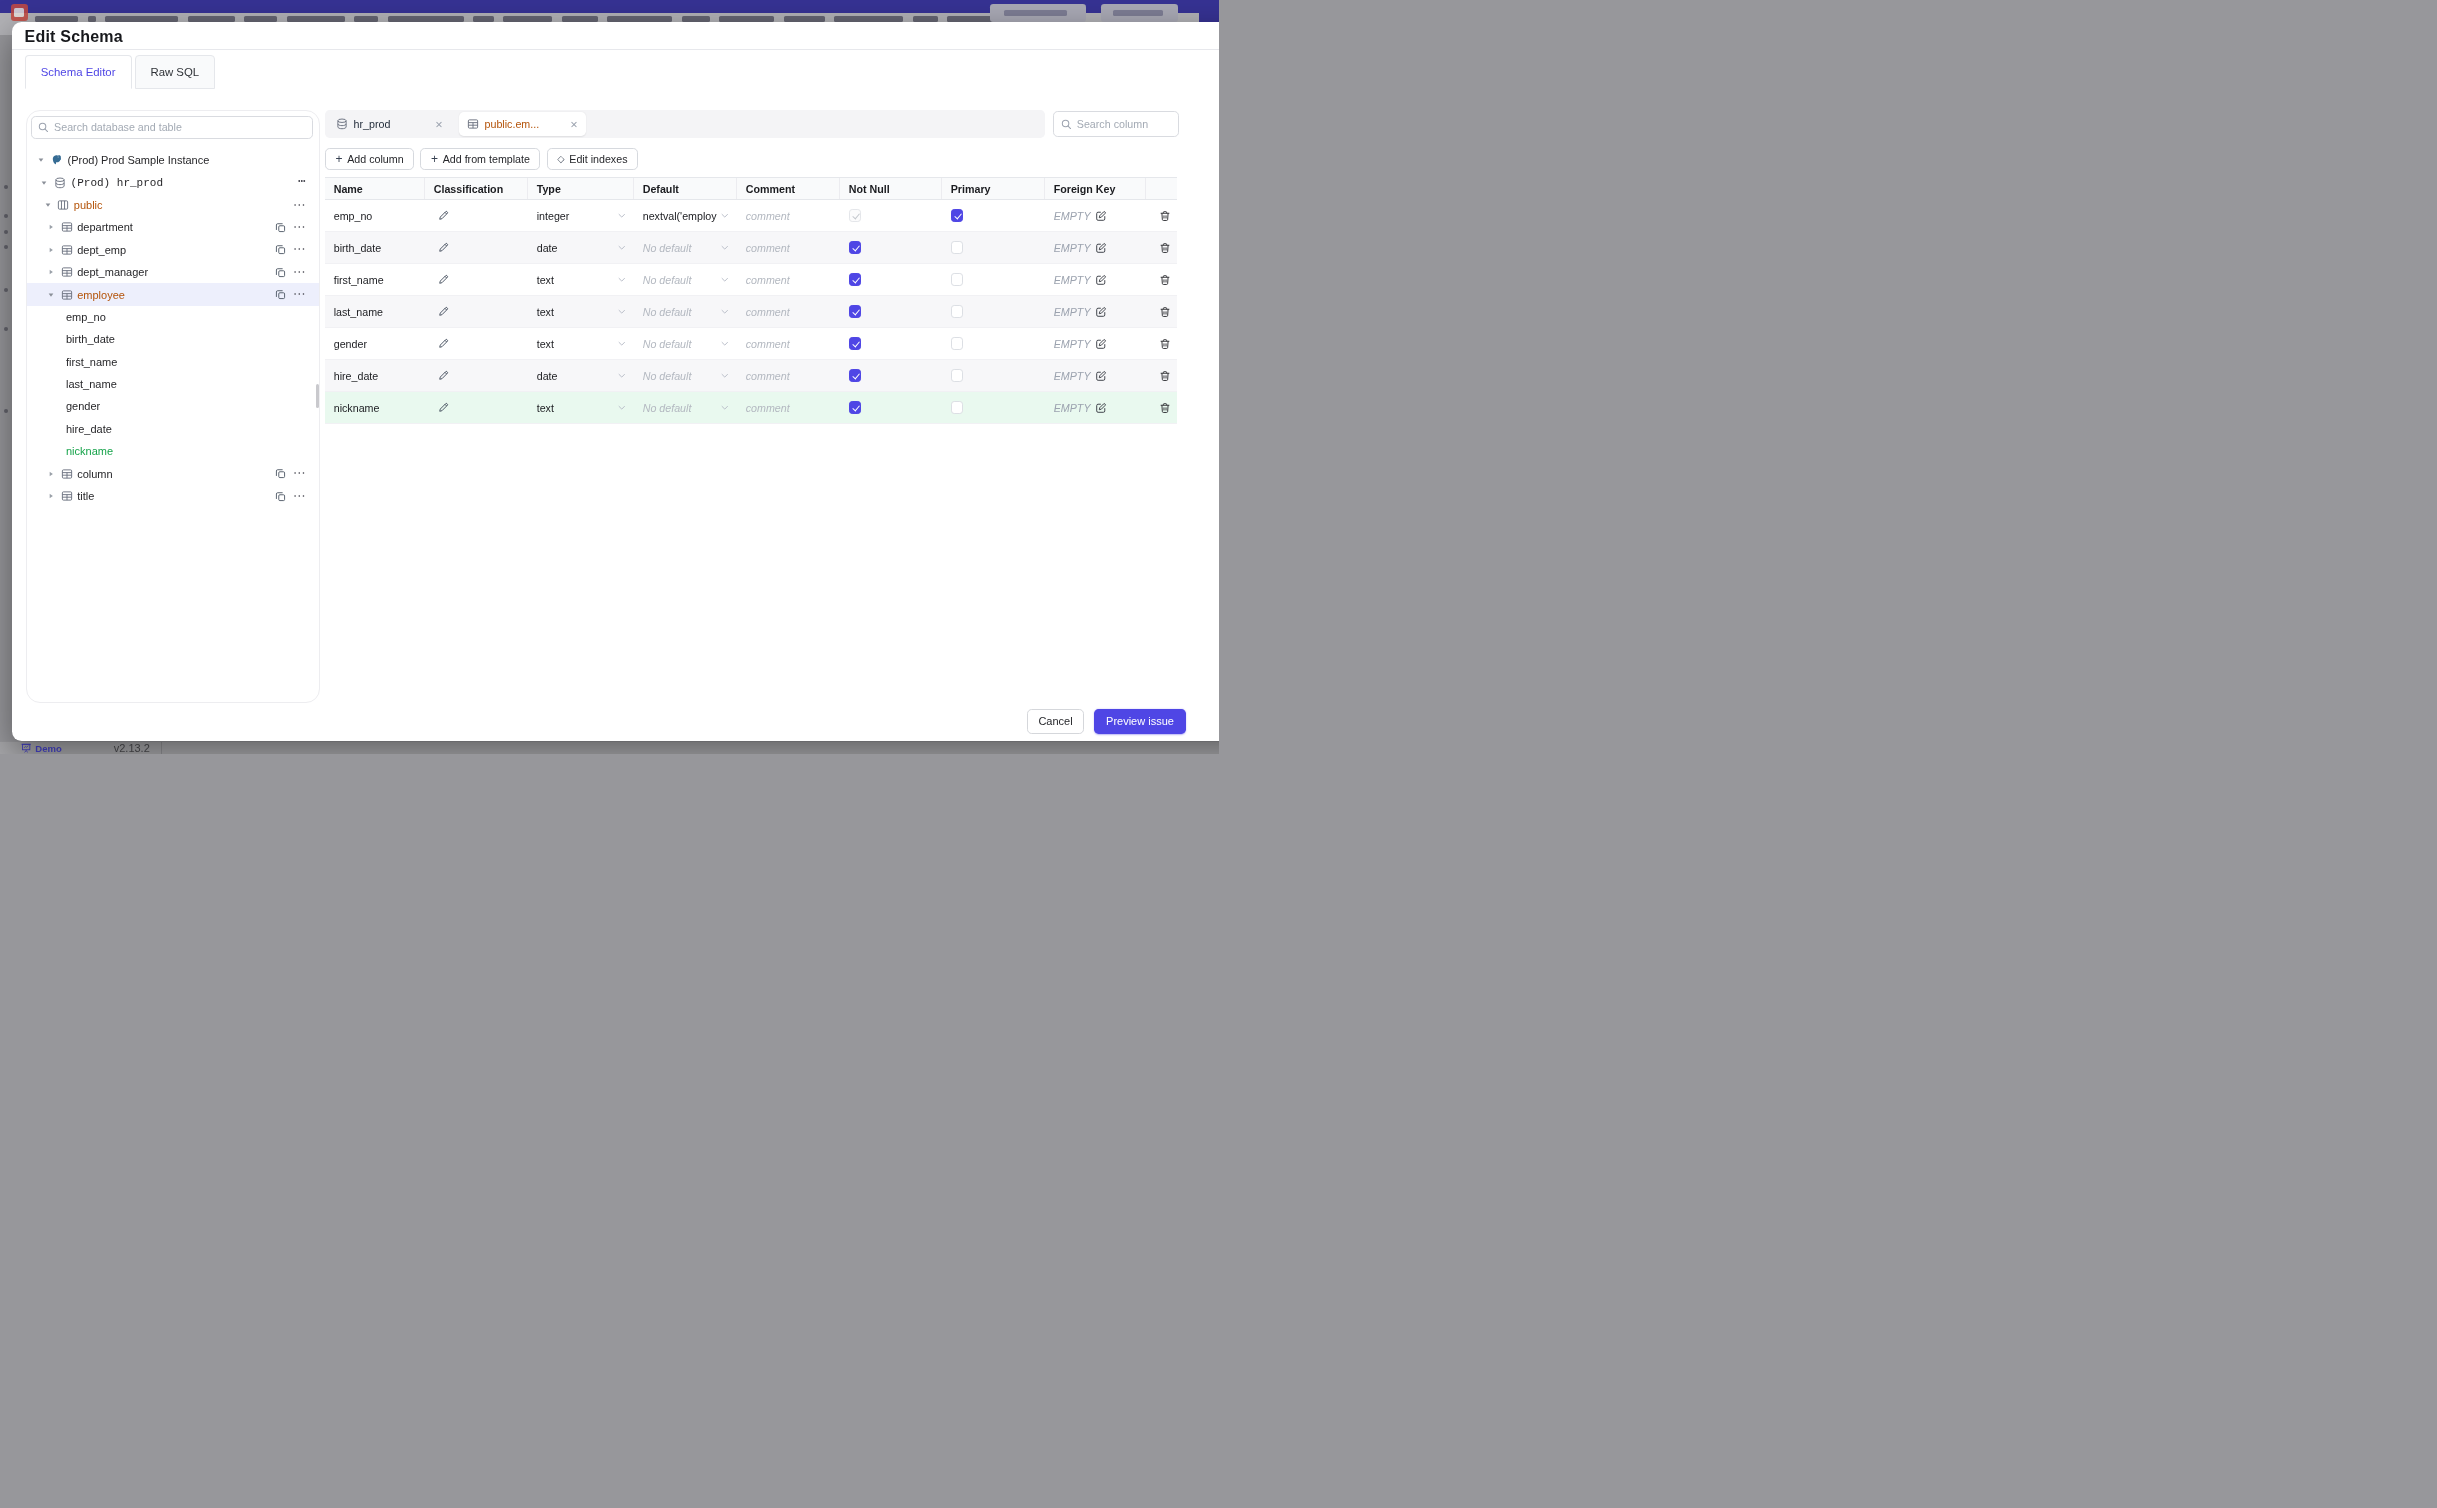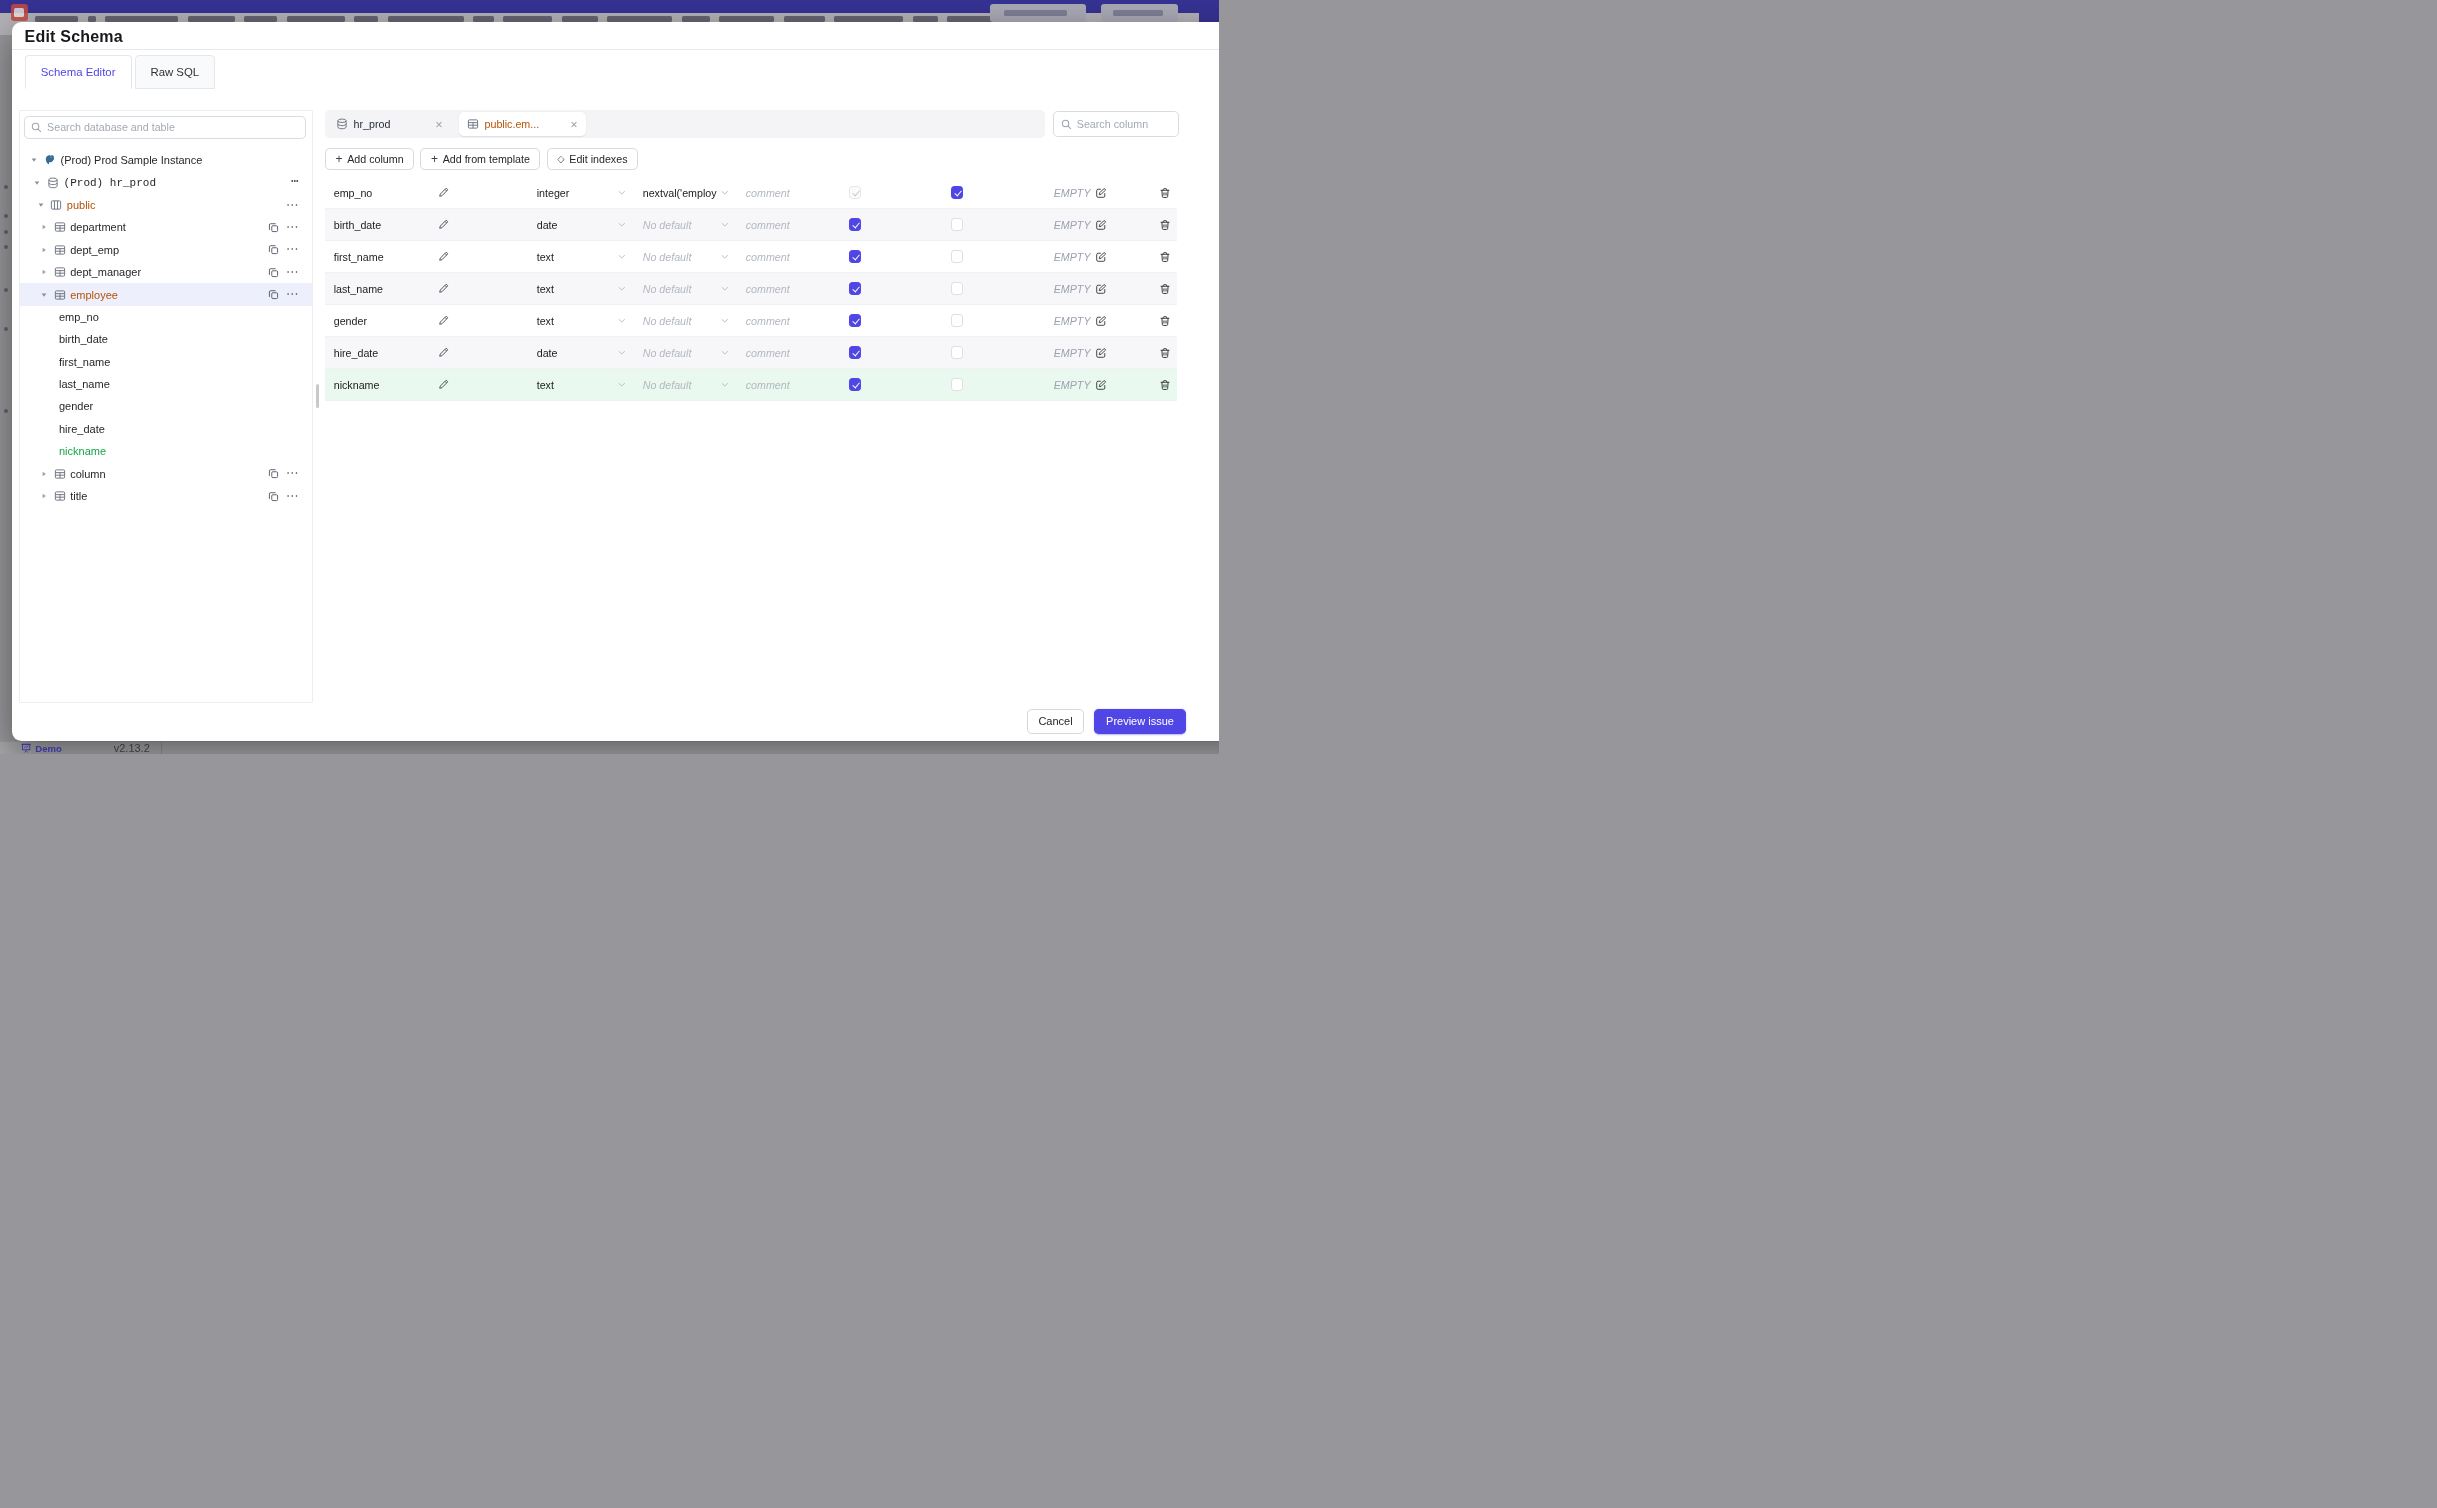--- a/index.html
+++ b/index.html
@@ -28,21 +28,21 @@
   .modal{position:absolute;left:12px;top:22px;width:1341px;height:719px;background:#fff;border-radius:9.5px;box-shadow:0 11px 35px rgba(0,0,0,.42);}
   .m-header{position:absolute;left:0;top:0;right:0;height:28px;display:flex;align-items:center;padding:3.2px 12.6px 0;border-bottom:0.8px solid #e7e8ec;}
   .m-title{font-size:16px;font-weight:bold;color:#17181c;letter-spacing:0.2px;}
   .m-close{margin-left:auto;font-size:13.4px;color:#3c3c43;cursor:pointer;line-height:1;}
   .m-tabs{position:absolute;left:12.6px;top:33px;display:flex;gap:3.2px;}
   .m-tab{height:34px;display:flex;align-items:center;justify-content:center;border:0.8px solid #e5e7eb;border-radius:4px 4px 0 0;font-size:11.4px;cursor:pointer;}
   .m-tab.active{width:107px;background:#fff;color:#4f46e5;border-bottom-color:#fff;}
   .m-tab.idle{width:80px;background:#f9fafb;color:#2f3237;}
   .runchecks{position:absolute;right:15px;top:44px;height:21px;display:flex;align-items:center;gap:5.5px;padding:0 9.5px;border:0.8px solid #d5d7db;border-radius:4.7px;background:#fff;font-size:10.7px;color:#25262a;cursor:pointer;}
   
-  .panel{position:absolute;left:7px;top:88px;width:294px;height:593px;border:0.8px solid #ededf0;border-radius:1px;background:#fff;}
+  .panel{position:absolute;left:14px;top:88px;width:294px;height:593px;border:0.8px solid #ededf0;border-radius:14px;background:#fff;}
   .p-search{position:absolute;left:4px;top:4.7px;width:282px;height:23px;border:0.8px solid #d9dbe0;border-radius:4.7px;display:flex;align-items:center;padding:0 6.3px;color:#9ca3af;background:#fff;}
   .p-search input{border:0;outline:0;flex:1;margin-left:5.5px;font-size:10.7px;font-family:inherit;color:#374151;background:transparent;}
   .p-search input::placeholder{color:#a3aab4;}
   .tree{position:absolute;left:0;top:38px;right:0;}
   .trow{position:relative;height:22.4px;display:flex;align-items:center;font-size:11px;color:#27272a;cursor:pointer;}
   .trow .caret{width:8px;margin-right:5.5px;color:#8a8f98;flex:0 0 auto;}
   .trow .caret.r{color:#9aa0a8;}
   .trow .ic{width:12px;height:12px;margin-right:4.7px;color:#6b7280;flex:0 0 auto;}
   .lv0{padding-left:10.3px;} .lv1{padding-left:13.4px;font-family:Liberation Mono, monospace;} .lv2{padding-left:16.6px;} .lv3{padding-left:20px;} .lvc{padding-left:39px;}
   .trow.sel{background:#edeffc;}
@@ -414,20 +414,31 @@
         <span class="sym">+</span>
         <span>Add from template</span>
       </div>
     <div class="ebtn">
         <span class="sym" style="font-size:9.5px">◇</span>
         <span>Edit indexes</span>
       </div>
   </div>
 
   <div class="ctable">
+    <div class="grid thead">
+      <div class="hc">Name</div>
+      <div class="hc">Classification</div>
+      <div class="hc">Type</div>
+      <div class="hc">Default</div>
+      <div class="hc">Comment</div>
+      <div class="hc">Not Null</div>
+      <div class="hc">Primary</div>
+      <div class="hc">Foreign Key</div>
+      <div class="hc last"></div>
+    </div>
 
     <div class="grid trowg">
       <div class="cell">emp_no</div>
       <div class="cell">
           <svg class="penc" viewBox="0 0 14 14" width="11" height="11">
             <use href="#i-pencil"></use>
           </svg>
         </div>
       <div class="cell">
           <span>integer</span>

